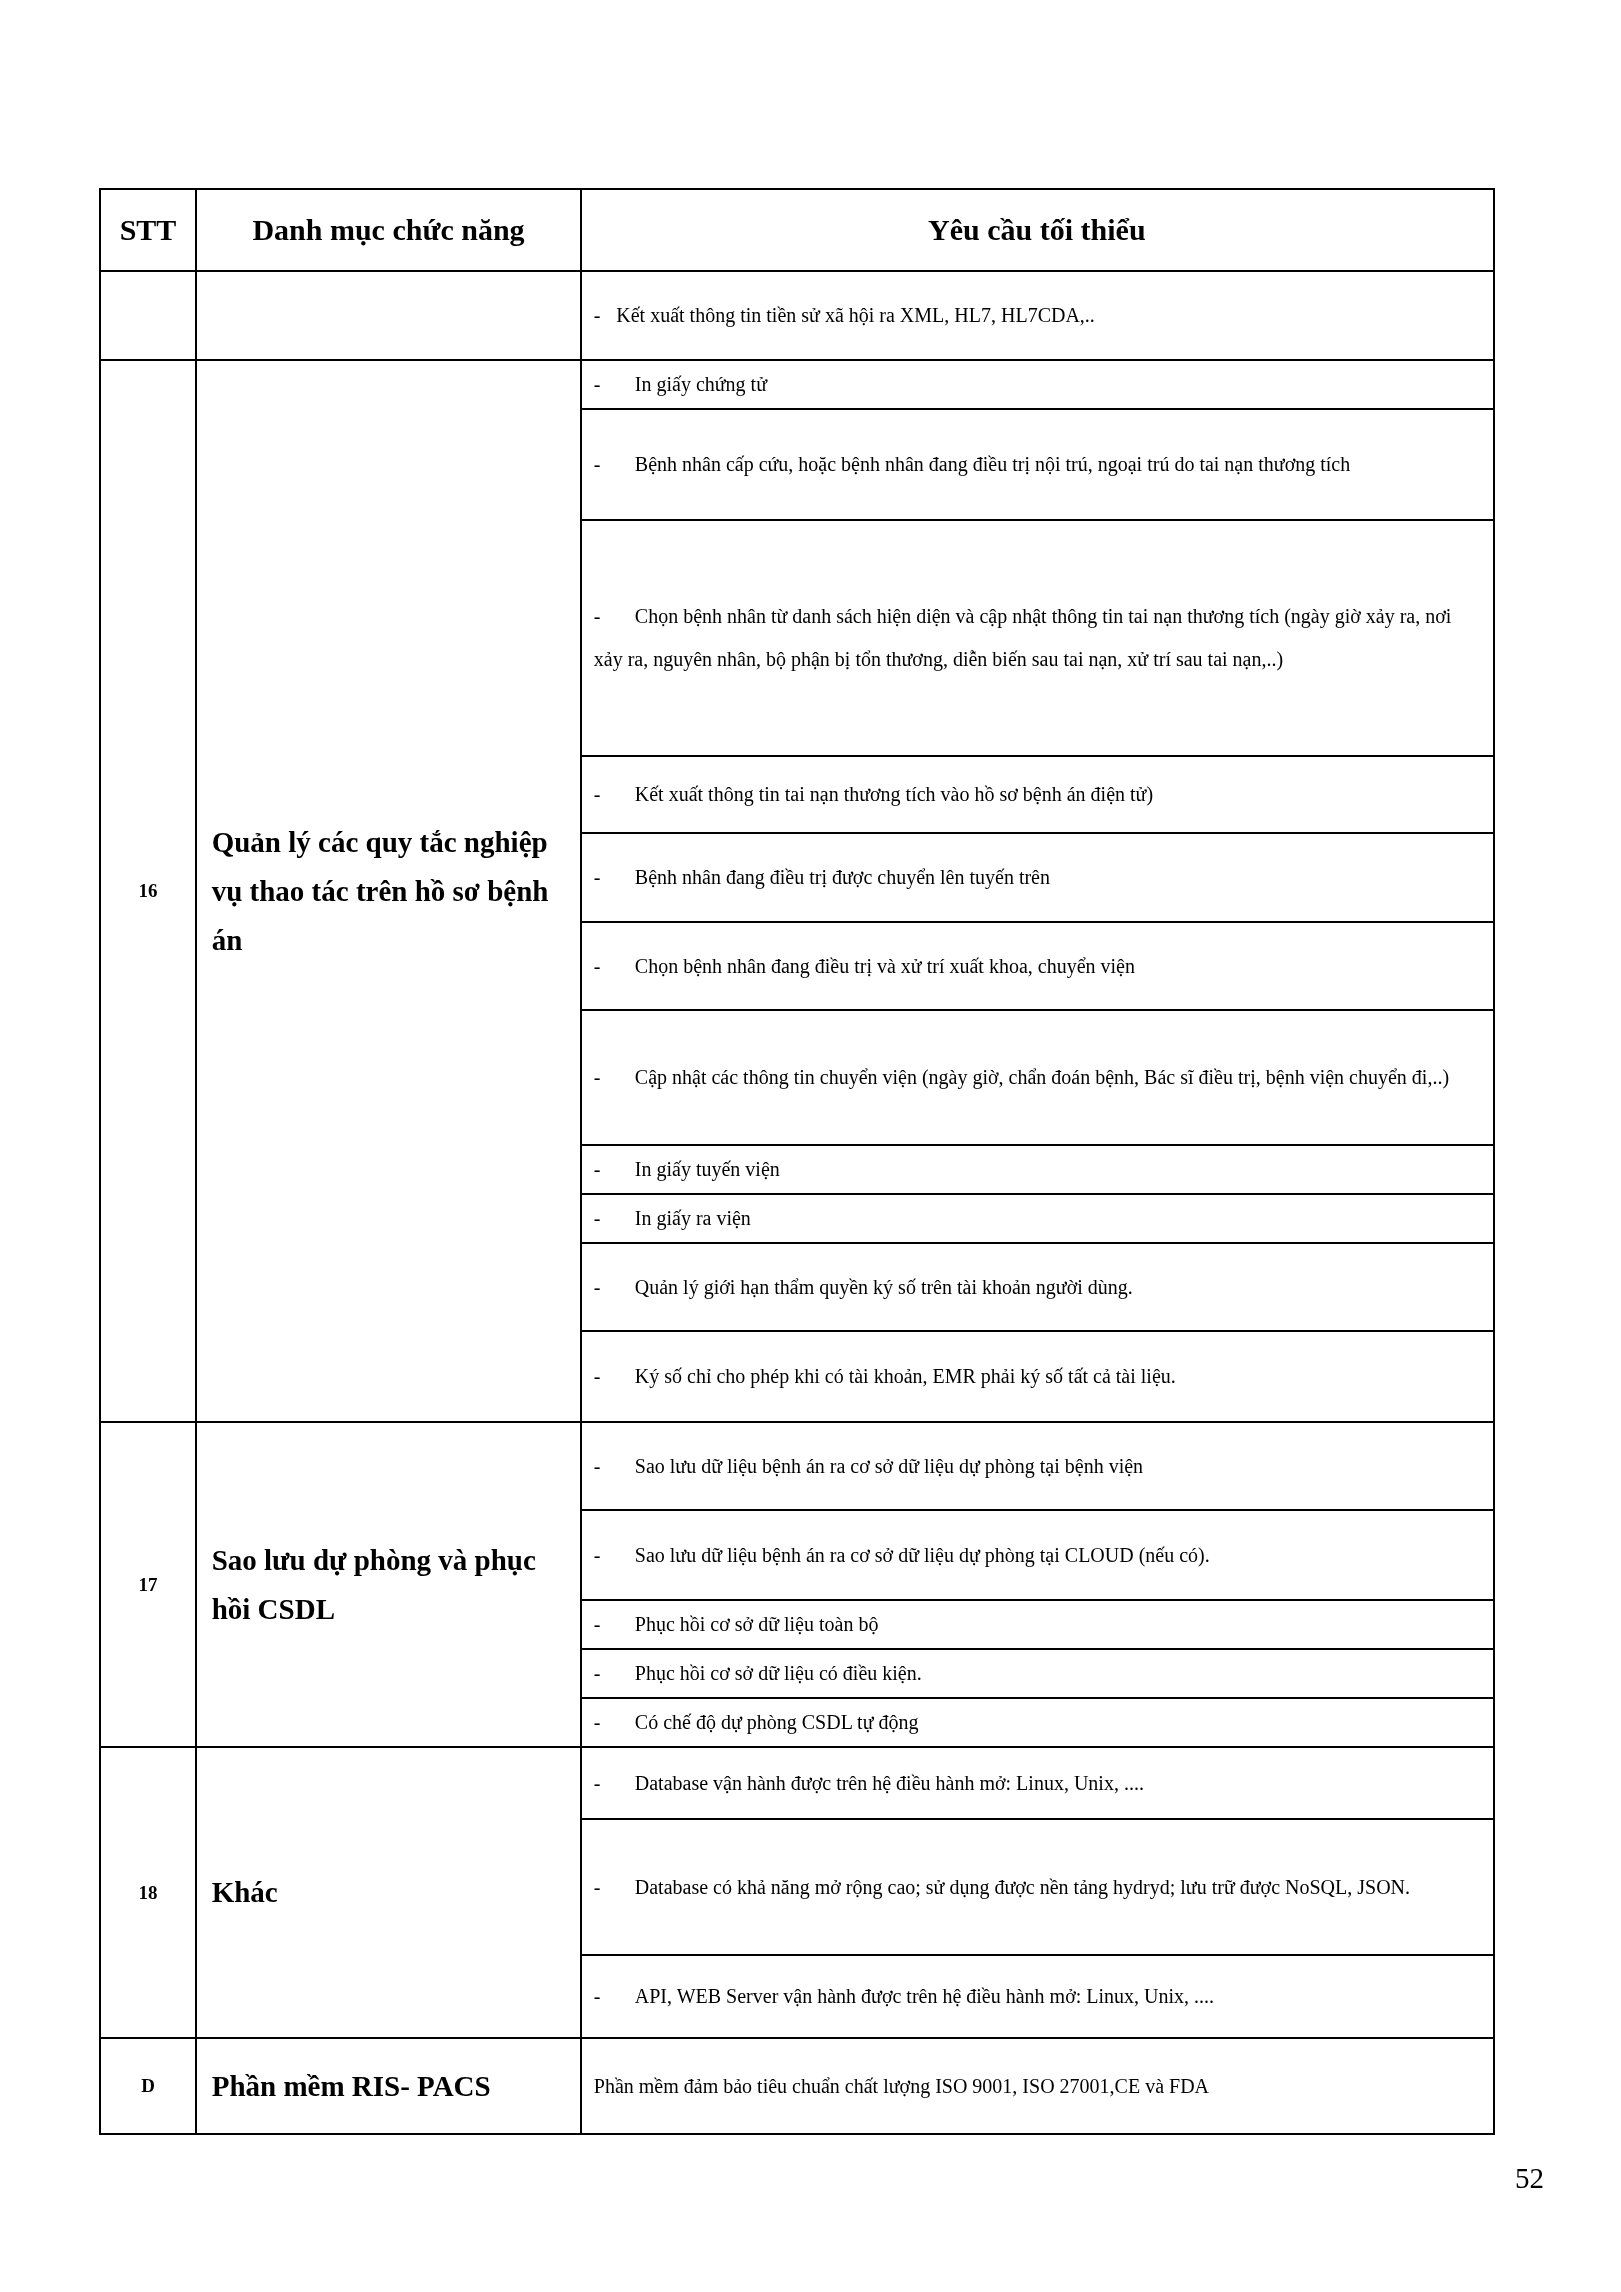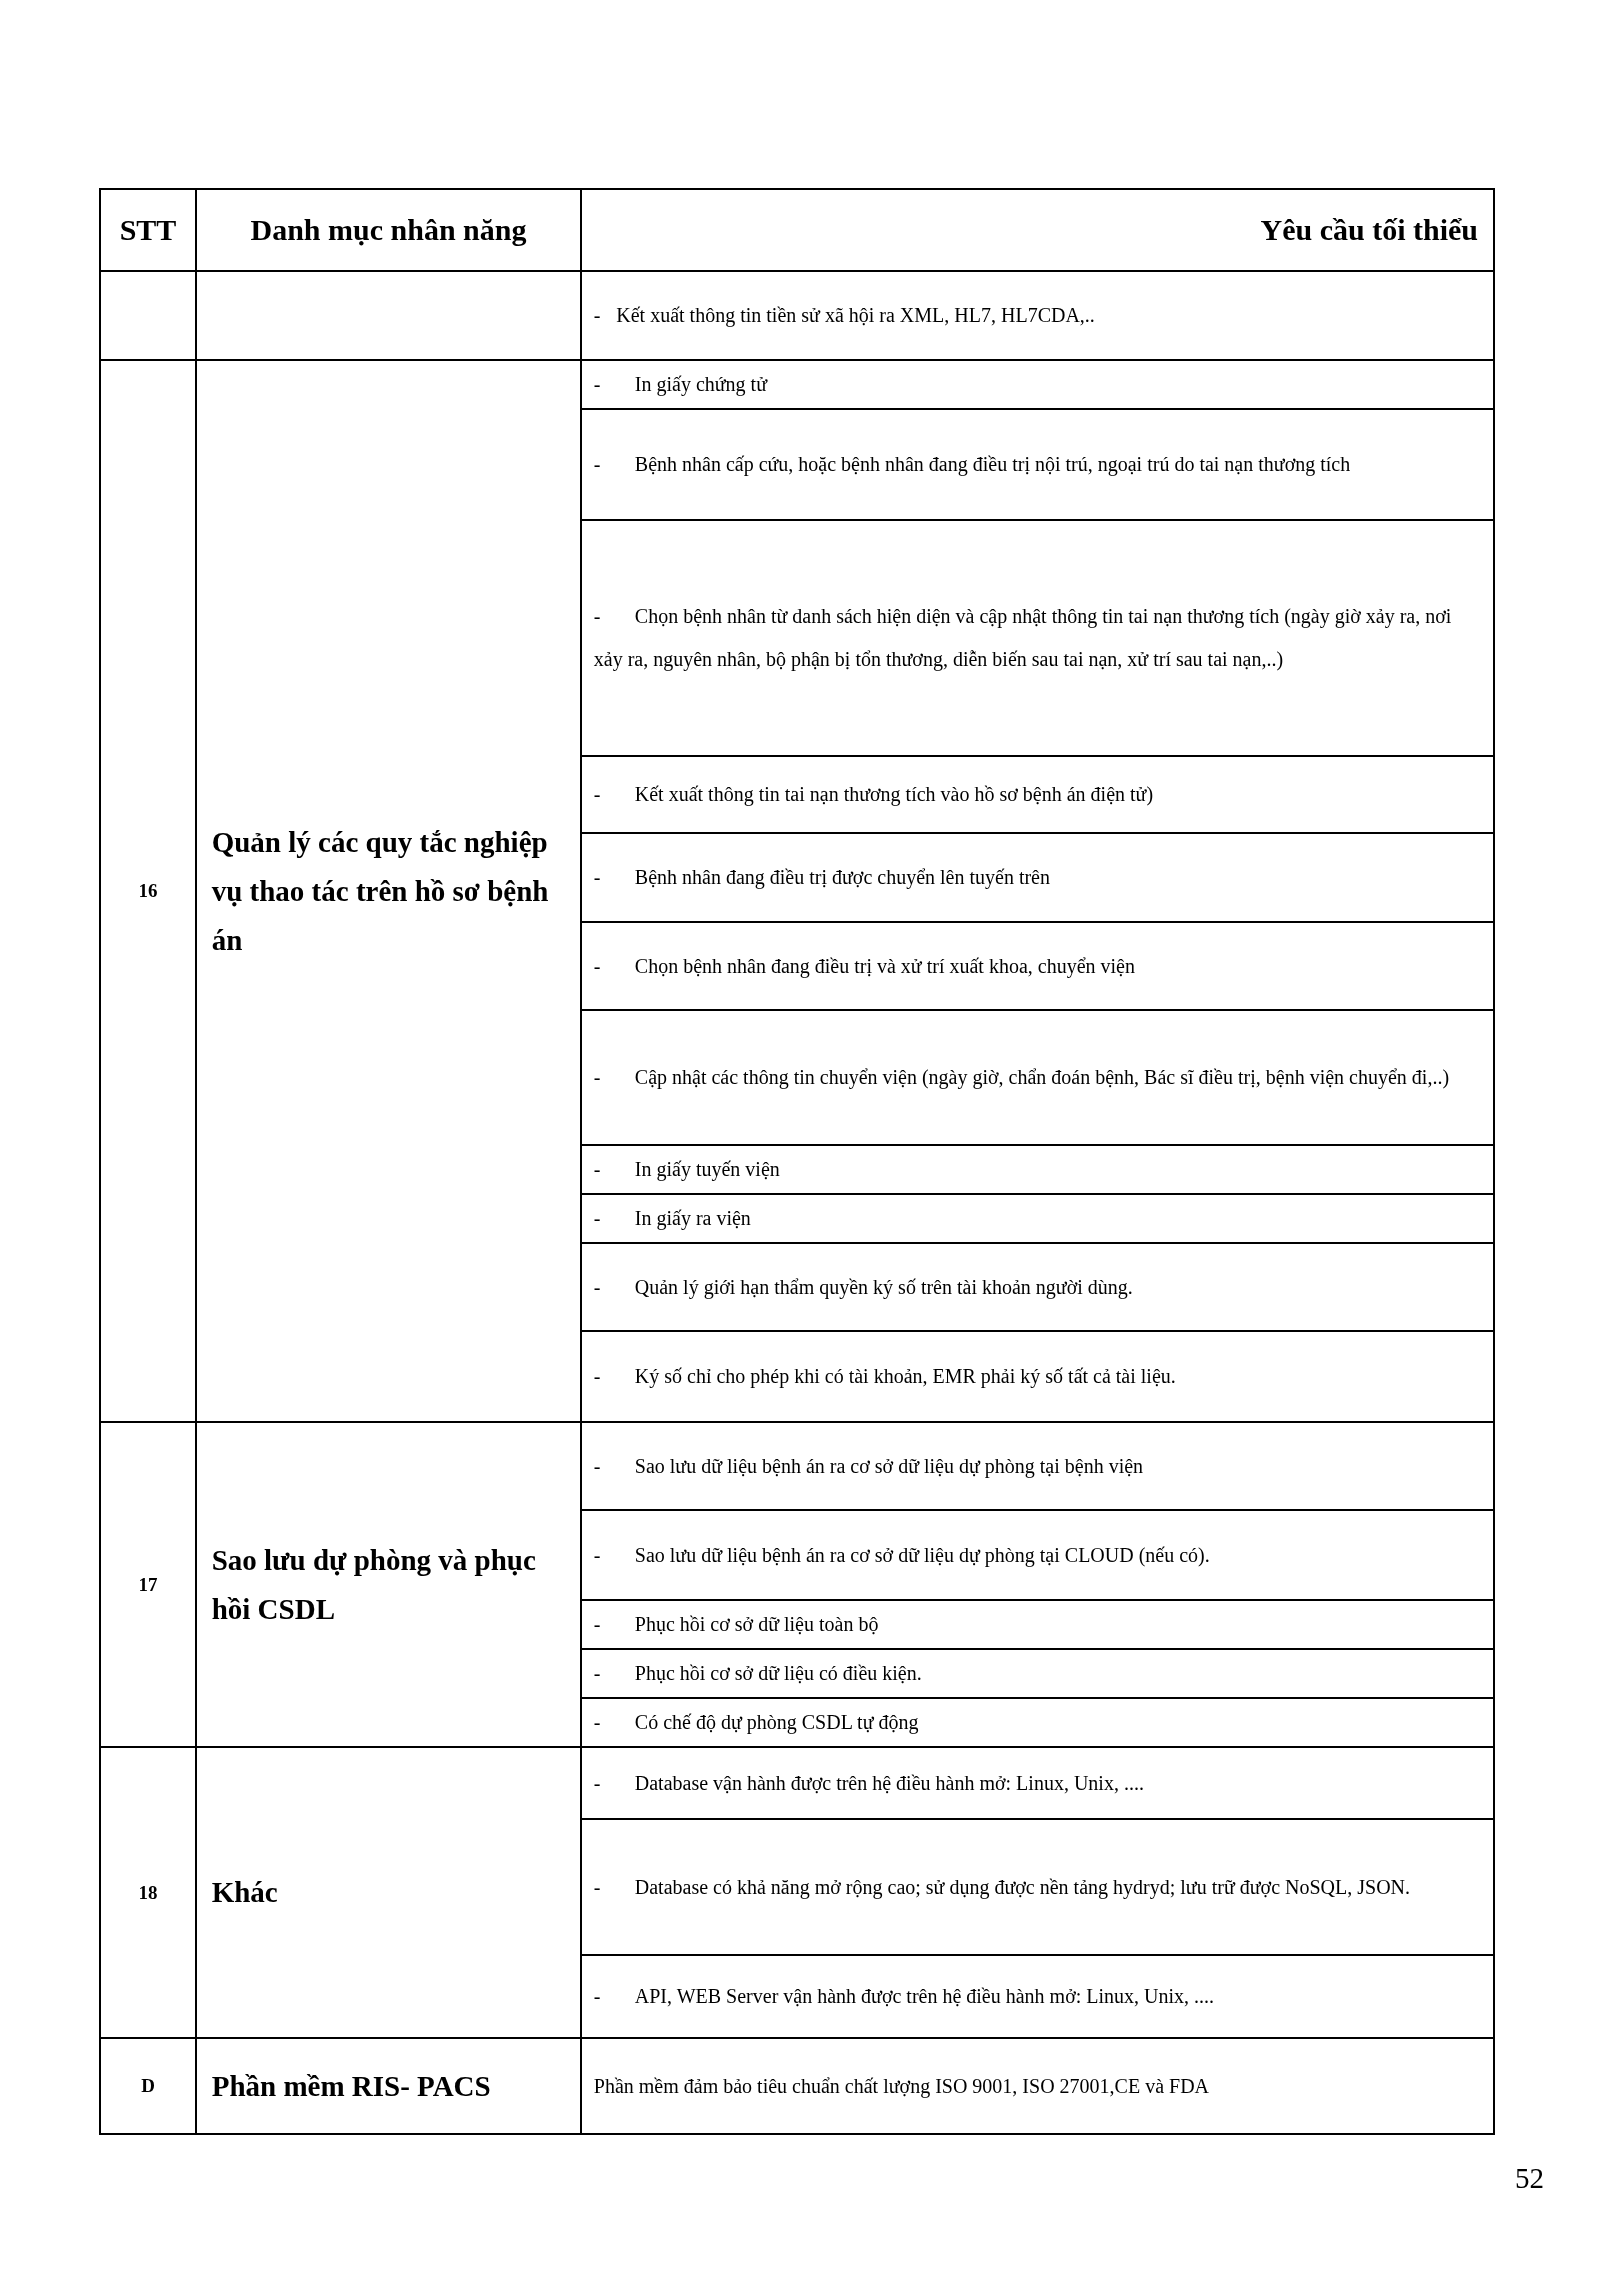--- a/index.html
+++ b/index.html
@@ -25,21 +25,21 @@
     vertical-align: middle;
     padding: 15px;
     overflow: hidden;
   }
   th.hdr {
     font-size: 30px;
     font-weight: bold;
     text-align: center;
   }
   th.hdr-req {
-    text-align: right;
+    text-align: center;
     padding-left: 13.7px;
   }
   td.stt {
     text-align: center;
     font-weight: bold;
     font-size: 19px;
   }
   td.cat {
     font-weight: bold;
     font-size: 29px;
@@ -82,21 +82,21 @@
   <table class="req-table">
     <colgroup>
       <col style="width:96px">
       <col style="width:385px">
       <col style="width:913px">
     </colgroup>
 
     <tbody>
         <tr style="height:82px">
       <th class="hdr">STT</th>
-      <th class="hdr">Danh mục nhân năng</th>
+      <th class="hdr">Danh mục chức năng</th>
       <th class="hdr hdr-req">Yêu cầu tối thiểu</th>
     </tr>
 
     <tr style="height:89px">
       <td class="stt"></td>
       <td class="cat"></td>
       <td class="req"><span class="bullet-narrow">-</span><span class="t">Kết xuất thông tin tiền sử xã hội ra XML, HL7, HL7CDA,..</span></td>
     </tr>
 
     <tr style="height:47px">

